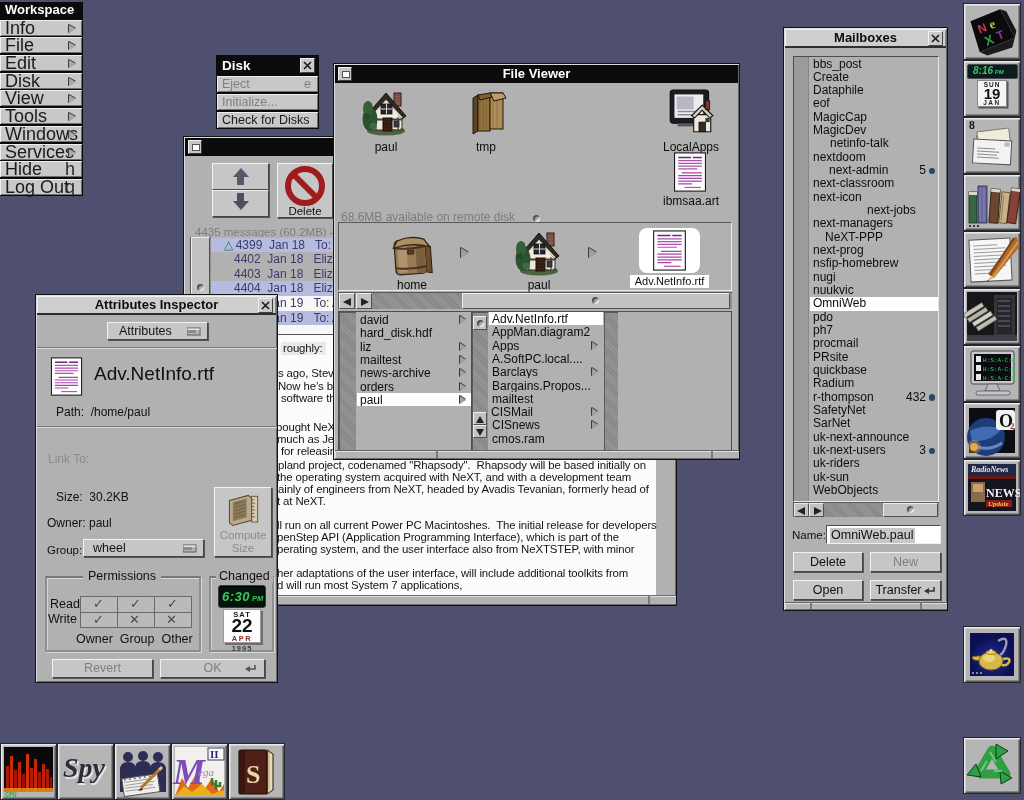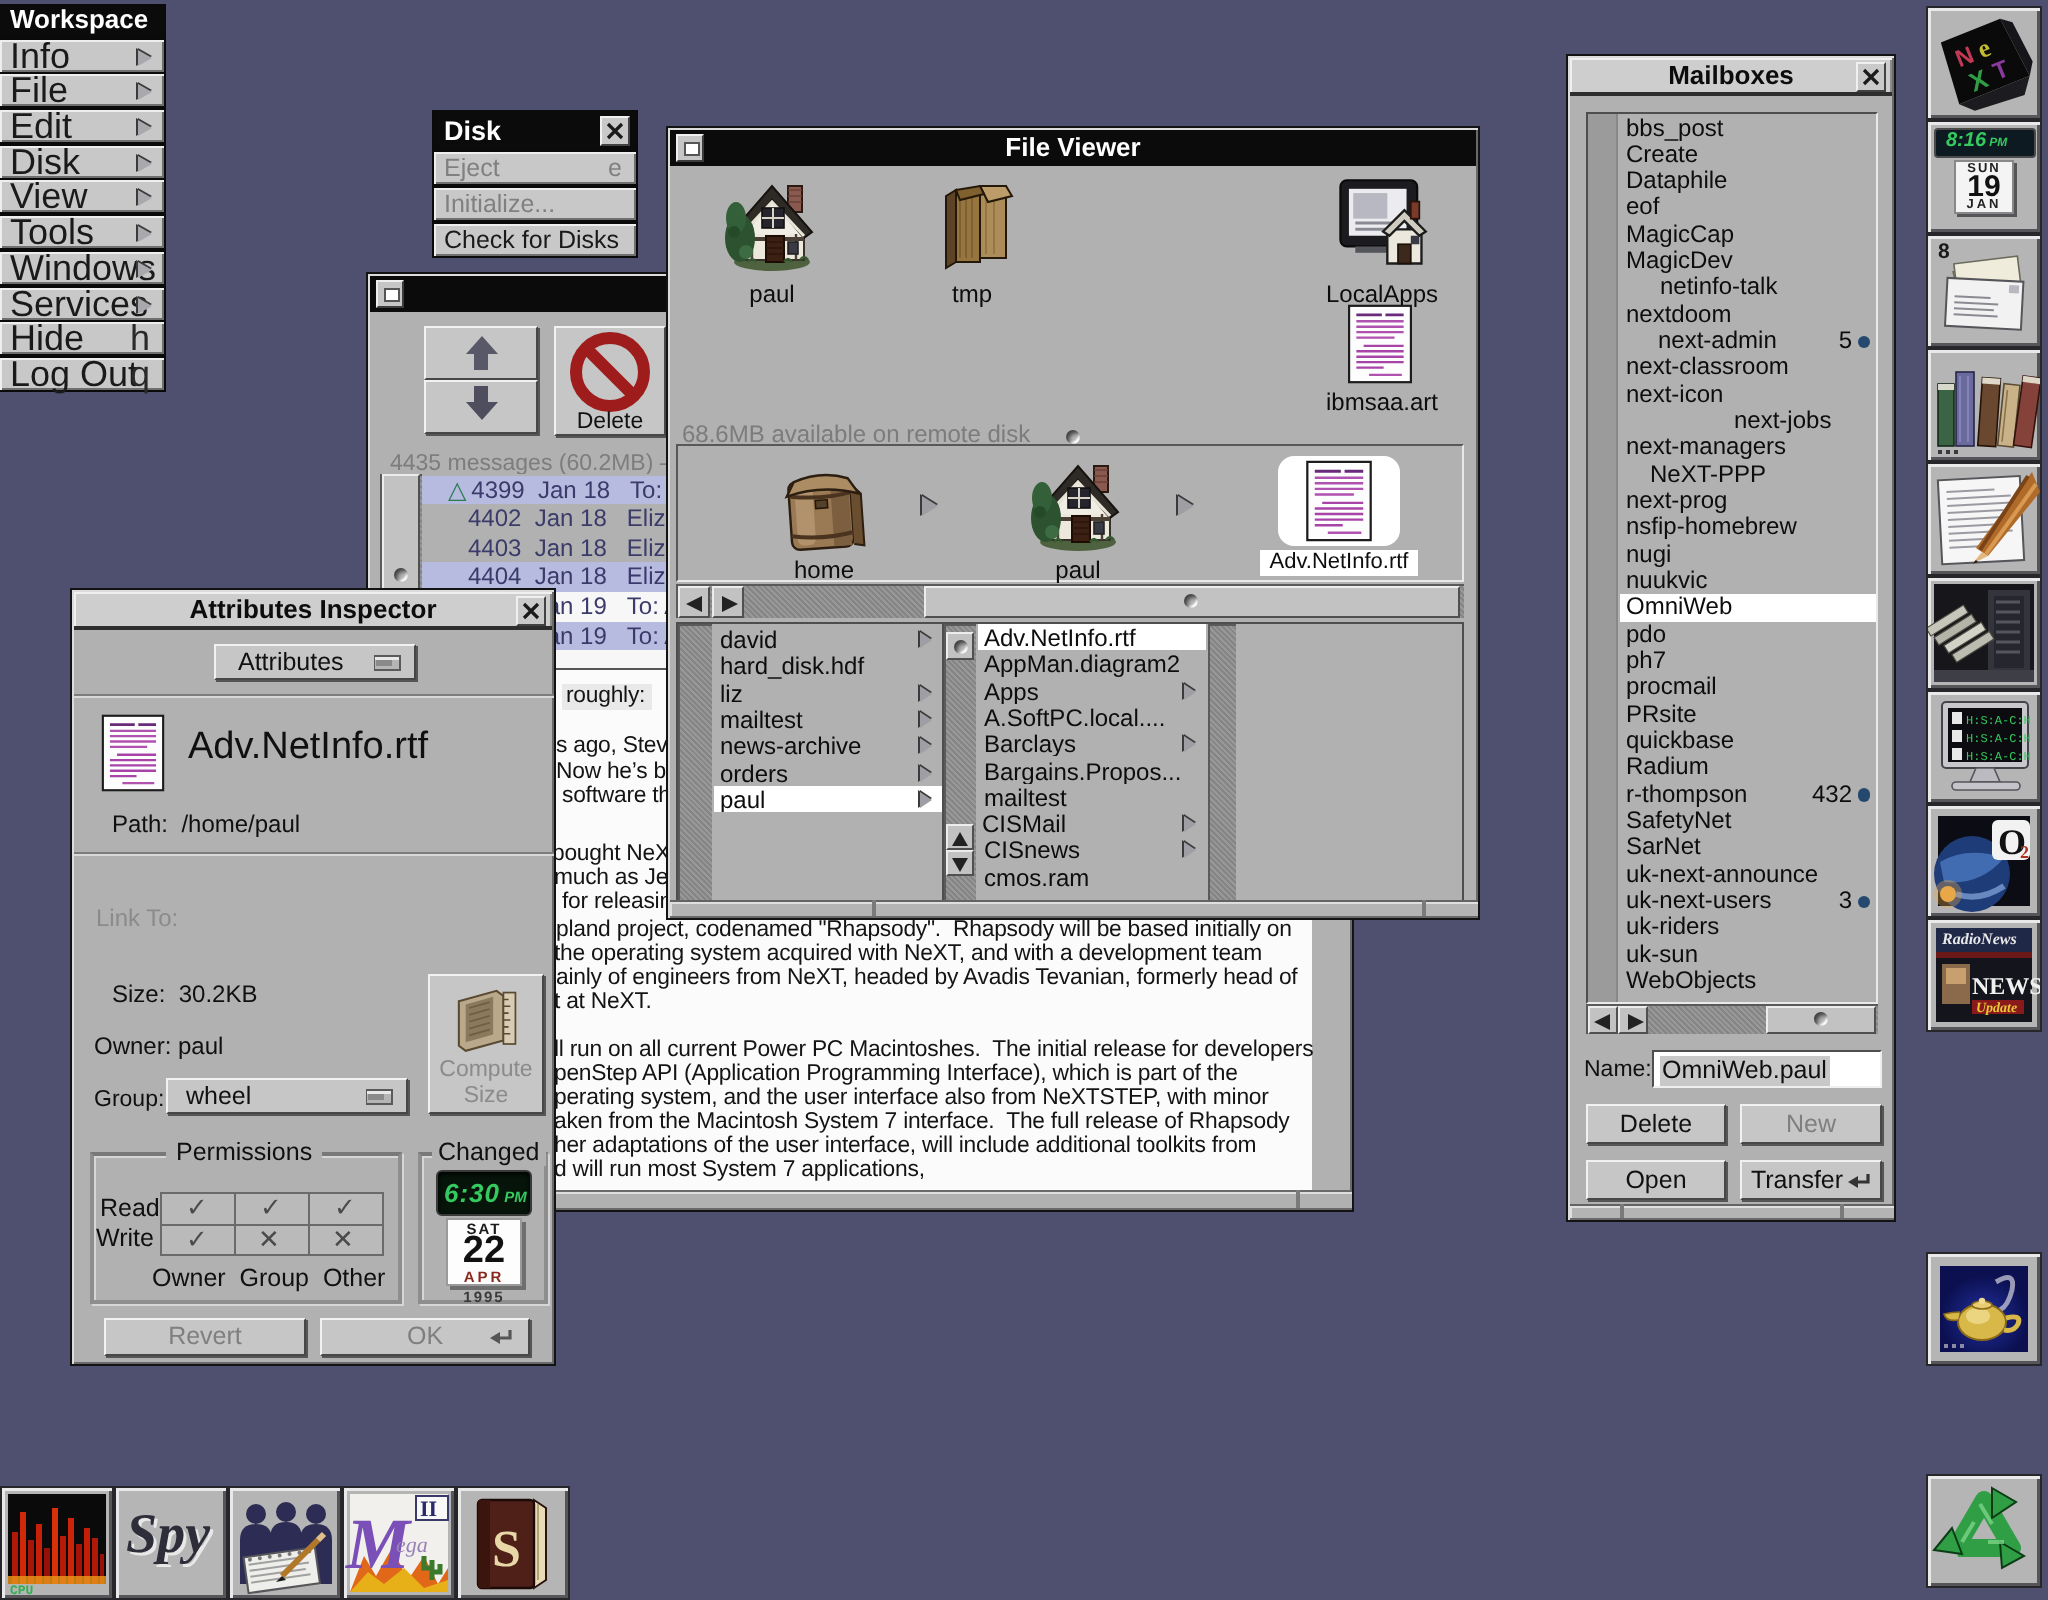--- a/index.html
+++ b/index.html
@@ -134,21 +134,20 @@
   <div class="ml" style="left:92px;top:284px">bought NeXT f</div>
   <div class="ml" style="left:93px;top:296px">much as Jean</div>
   <div class="ml" style="left:97px;top:308px">for releasing</div>
   <div class="ml" style="left:94px;top:322px">pland project, codenamed "Rhapsody".&nbsp; Rhapsody will be based initially on</div>
   <div class="ml" style="left:93px;top:334px">the operating system acquired with NeXT, and with a development team</div>
   <div class="ml" style="left:94px;top:346px">ainly of engineers from NeXT, headed by Avadis Tevanian, formerly head of</div>
   <div class="ml" style="left:93px;top:358px">t at NeXT.</div>
   <div class="ml" style="left:93px;top:382px">ll run on all current Power PC Macintoshes.&nbsp; The initial release for developers</div>
   <div class="ml" style="left:93px;top:394px">penStep API (Application Programming Interface), which is part of the</div>
   <div class="ml" style="left:93px;top:406px">perating system, and the user interface also from NeXTSTEP, with minor</div>
-  <div class="ml" style="left:93px;top:418px">aken from the Macintosh System 7 interface.&nbsp; The full release of Rhapsody</div>
   <div class="ml" style="left:93px;top:430px">her adaptations of the user interface, will include additional toolkits from</div>
   <div class="ml" style="left:93px;top:442px">d will run most System 7 applications,</div>
 
   <div class="a" style="left:1px;bottom:1px;width:492px;height:9px;background:#b1b1b1;border-top:1px solid #6a6a6a;box-shadow:inset 1px 1px 0 #dedede"></div>
   <div class="a" style="left:464px;bottom:1px;width:2px;height:9px;background:#7a7a7a"></div>
 </div>
 
 <div class="menu" id="diskmenu" style="left:216px;top:55px;width:103px">
   <div class="mtitle" style="height:19px;line-height:19px;font-size:13.5px">Disk
     <div class="xbtn" style="right:3px;top:2px">

